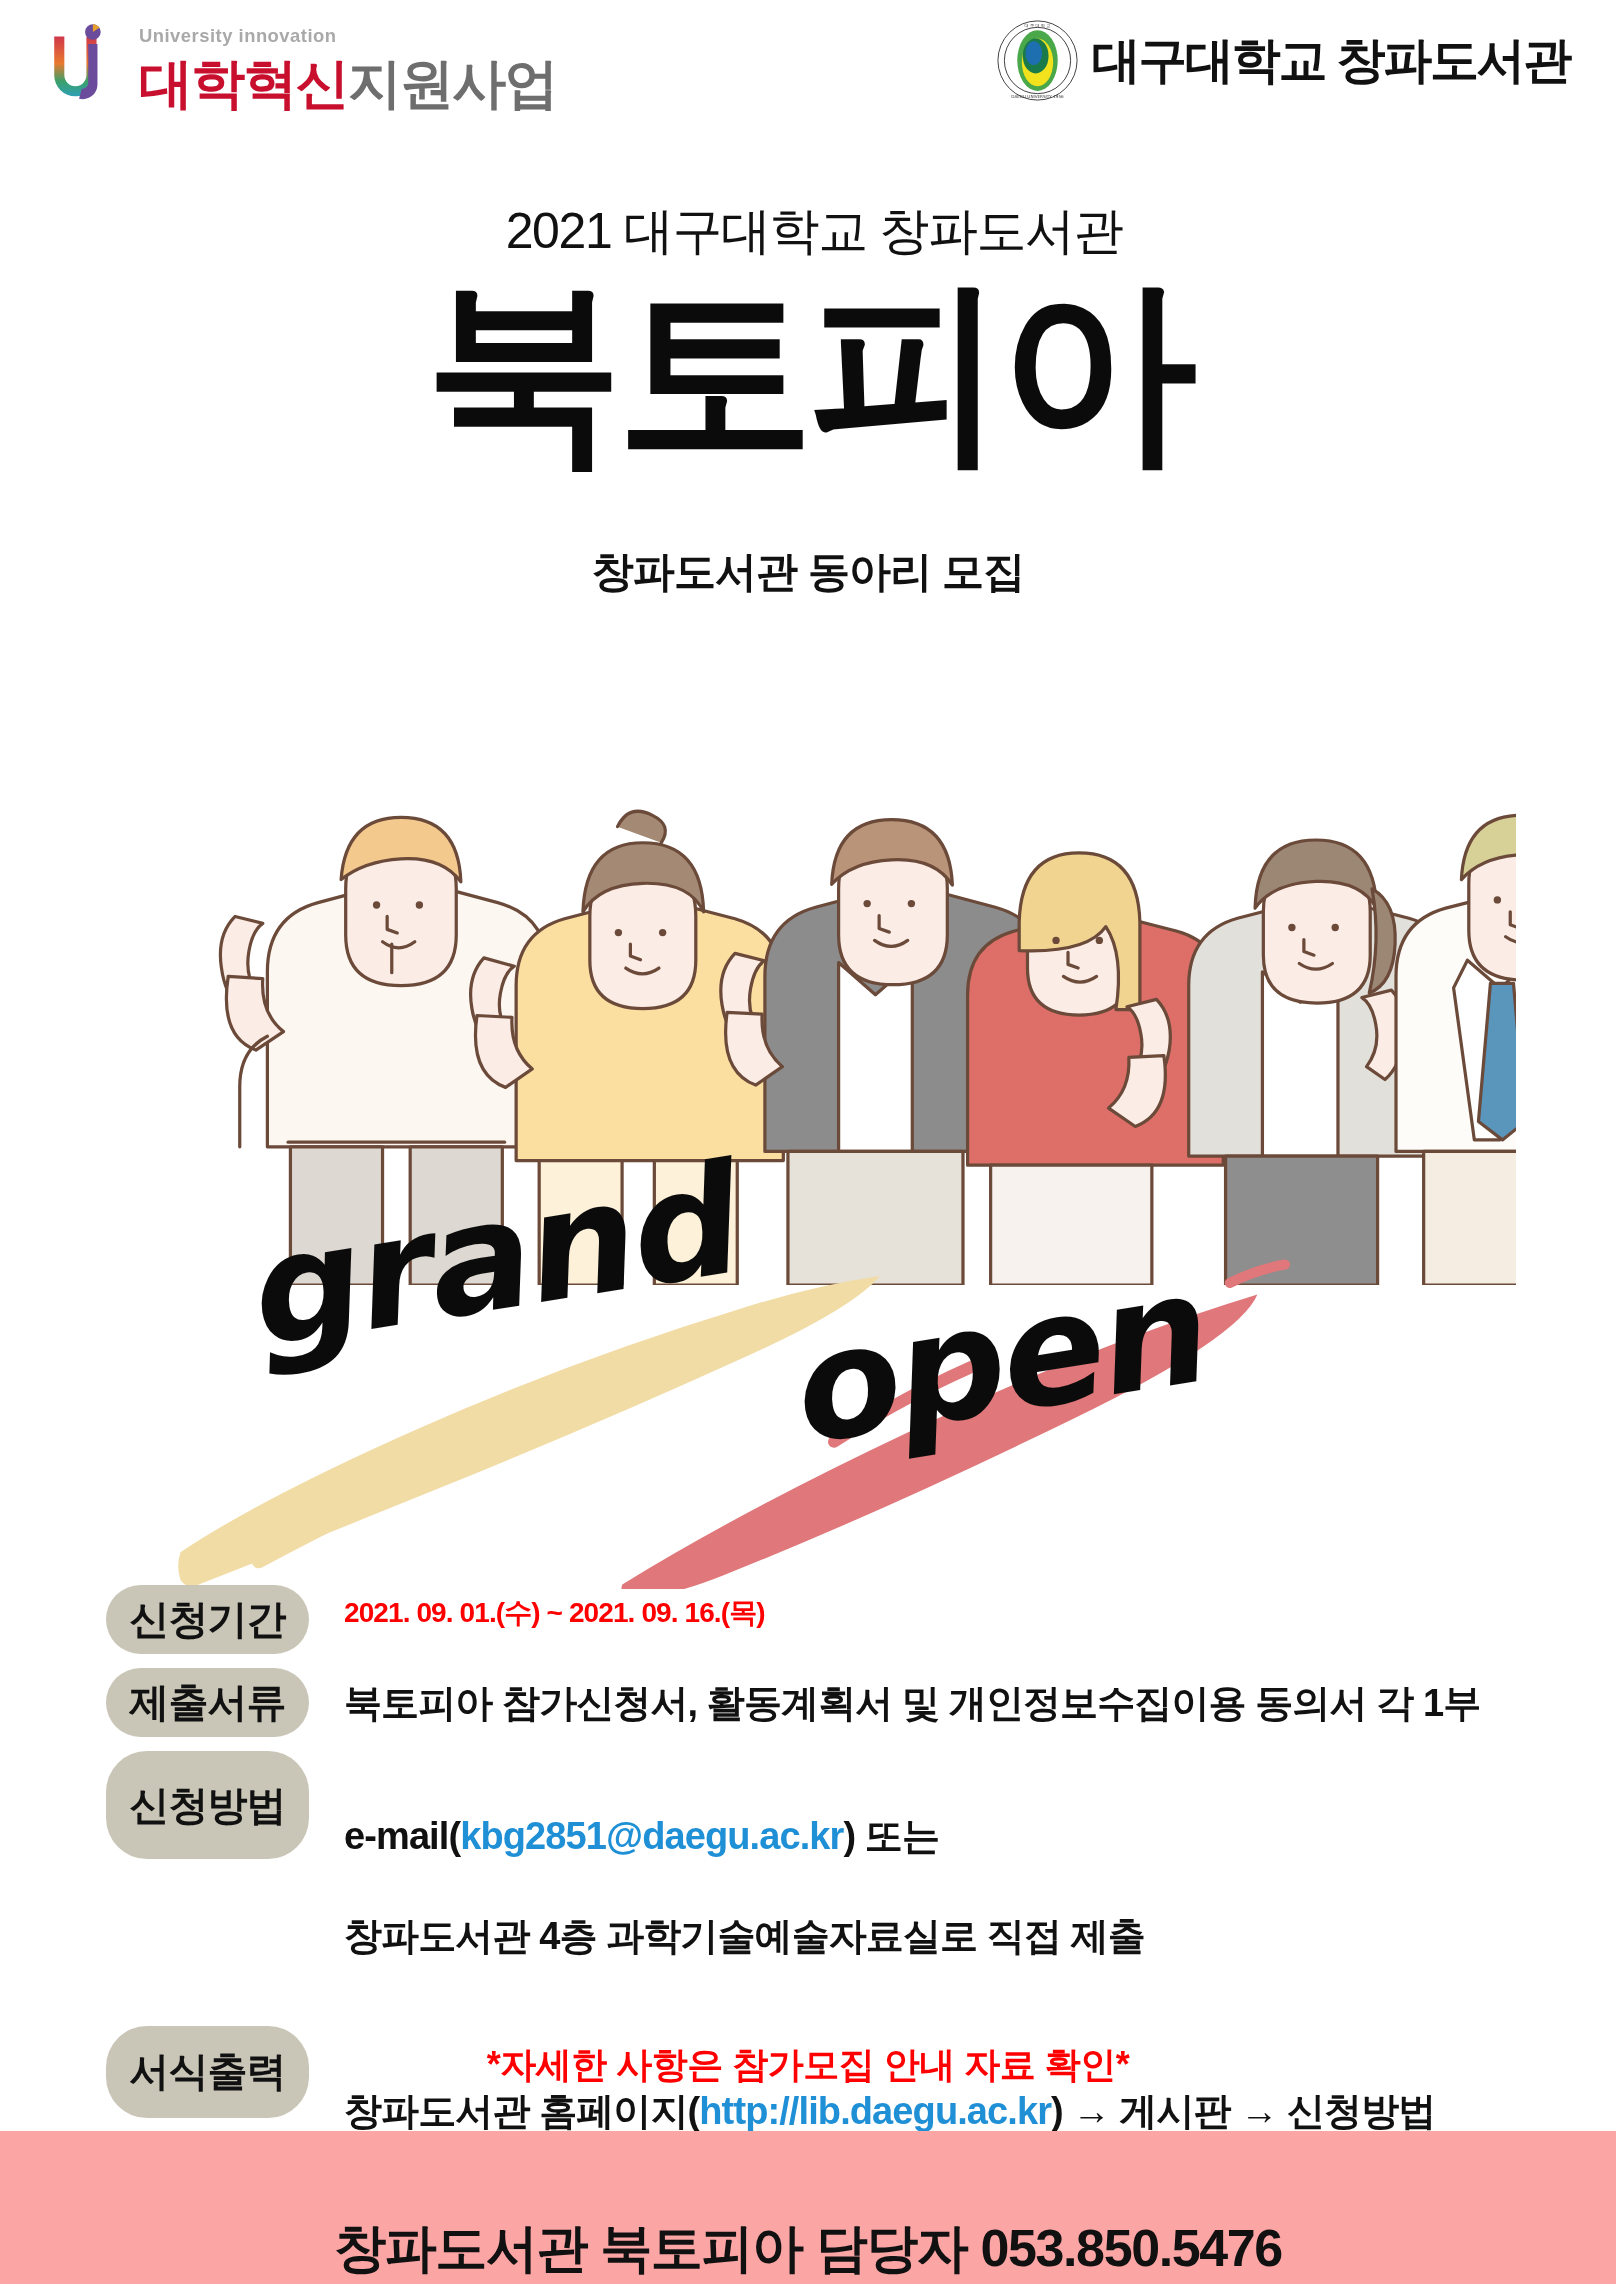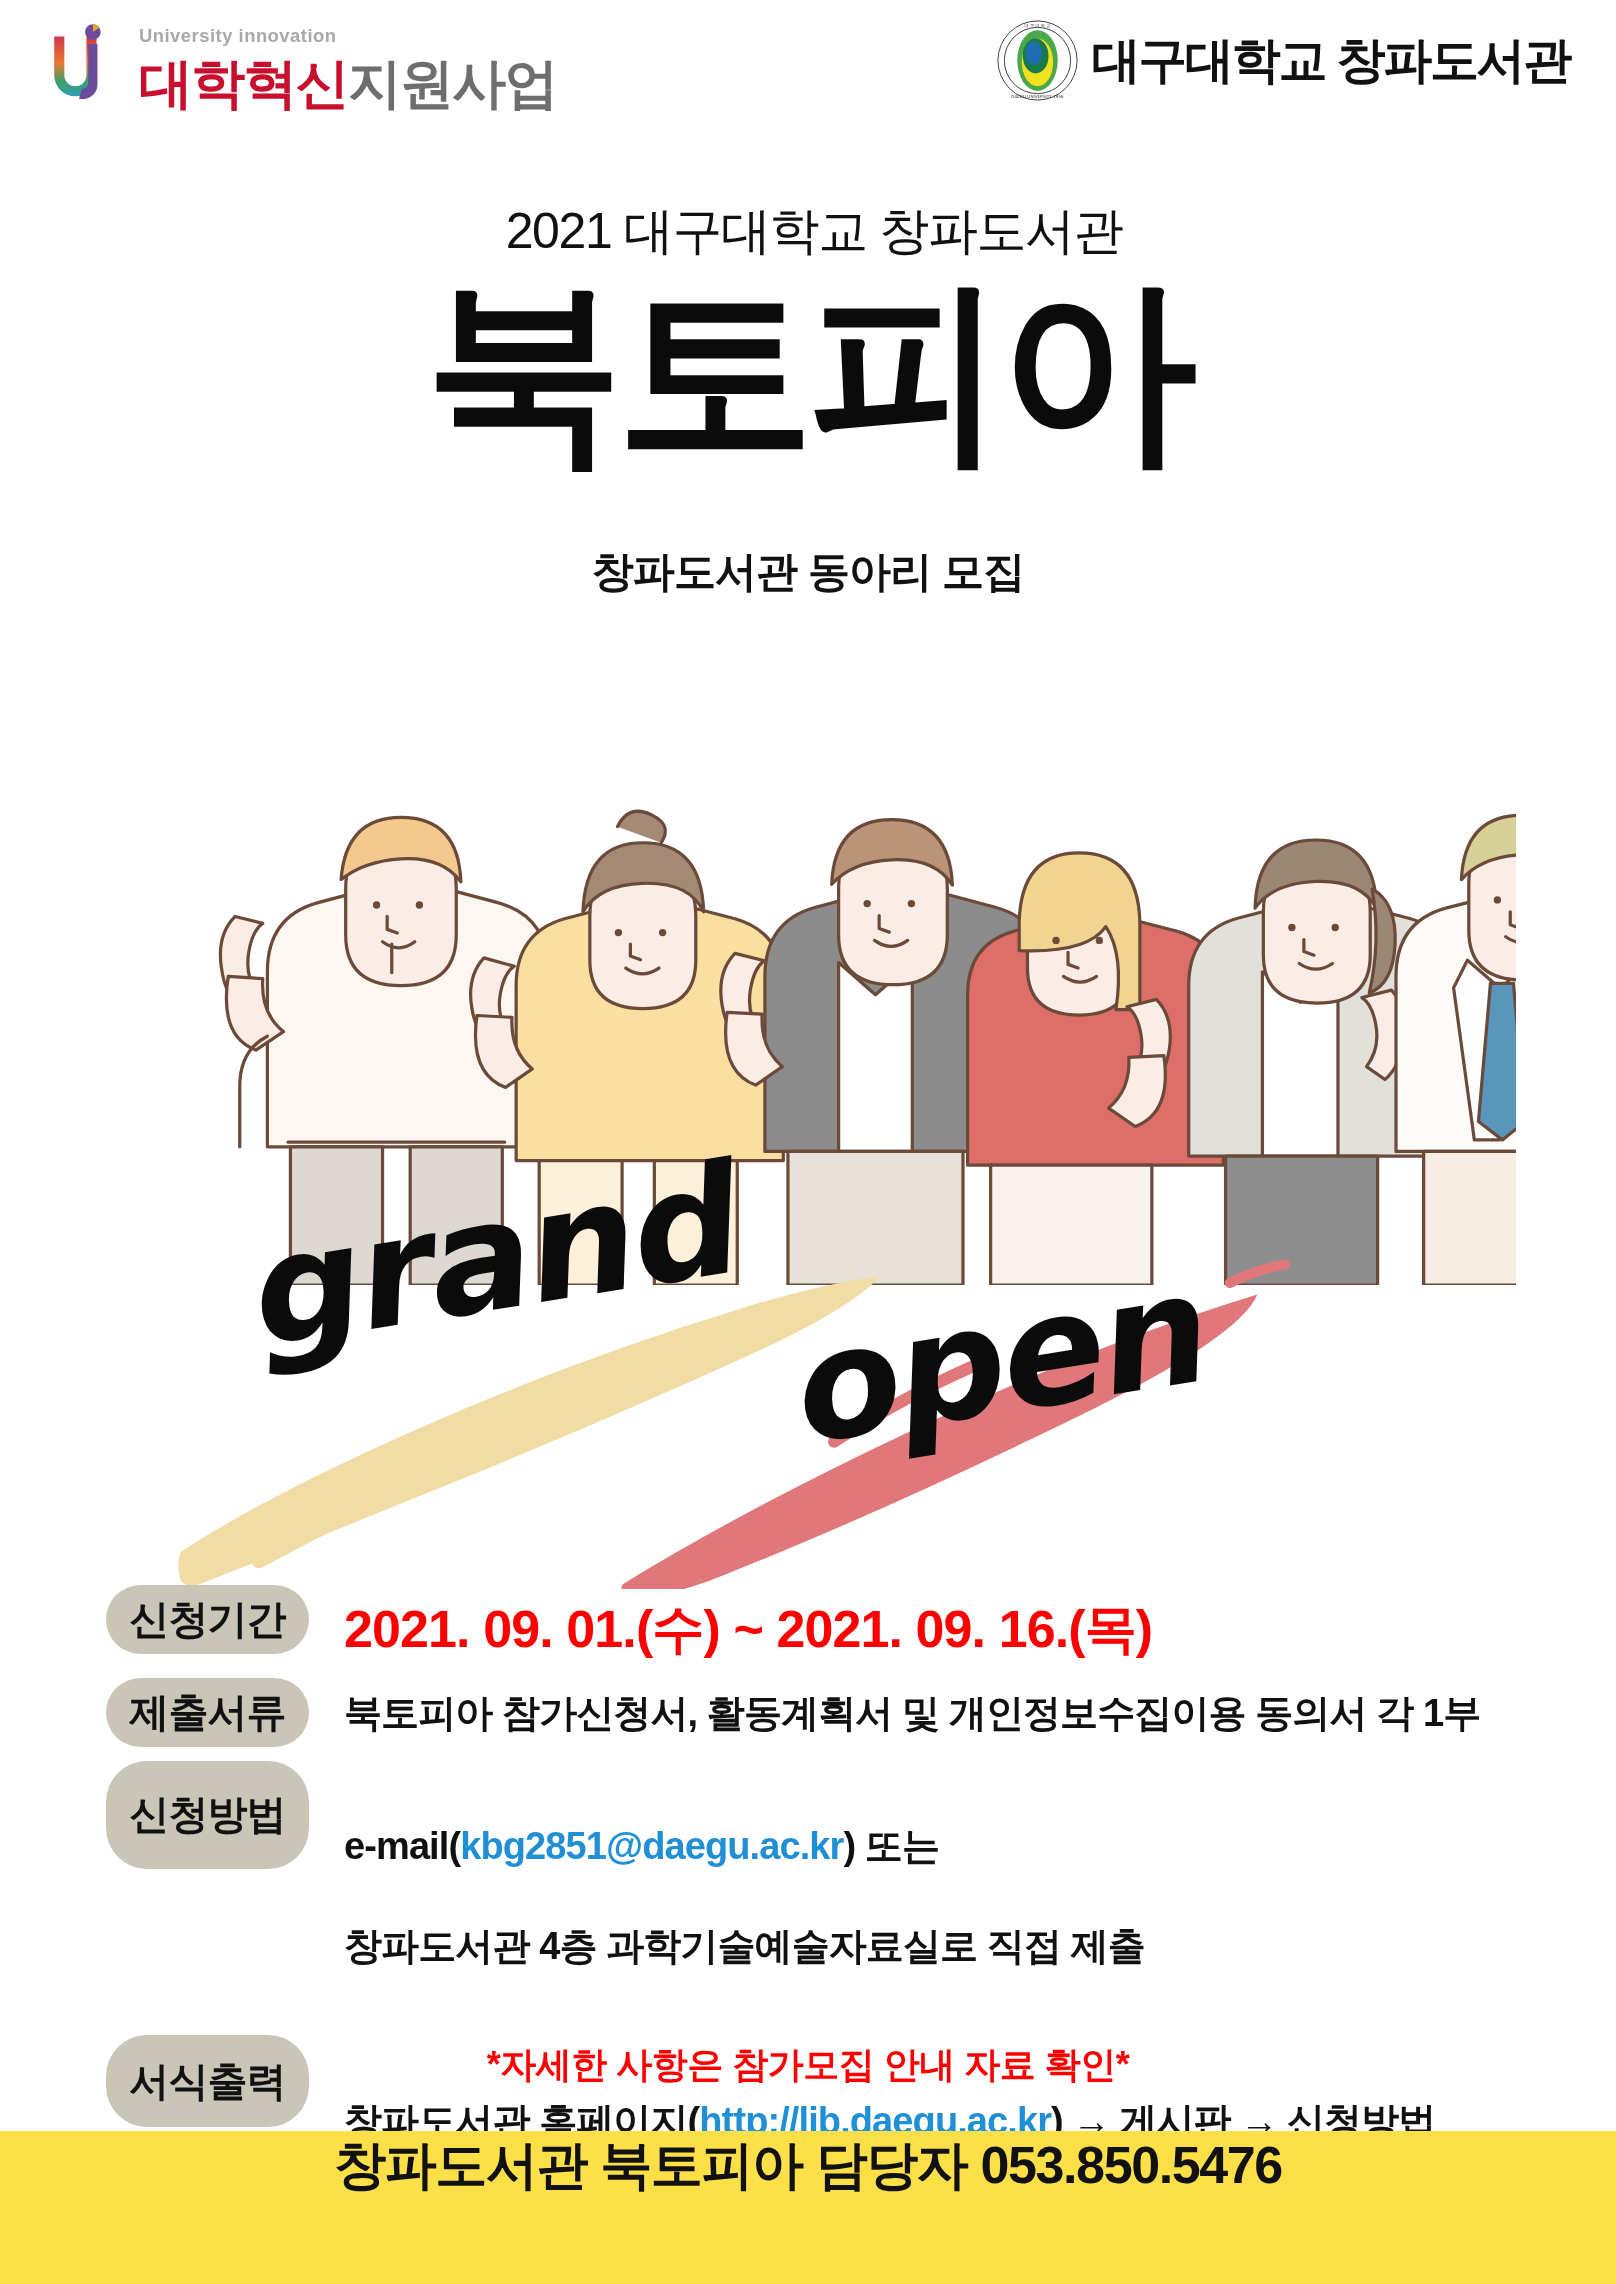--- a/index.html
+++ b/index.html
@@ -48,29 +48,29 @@
   
   #info{left:16px;top:1585px;width:1616px;}
   .inforow{display:flex;align-items:flex-start;margin-bottom:14px;}
   .pill{width:203px;min-height:69px;border-radius:41px;background:#c9c6b7;
         display:flex;align-items:center;justify-content:center;flex:0 0 auto;
         margin-left:90px;color:#111;font-size:40px;font-weight:800;letter-spacing:-0.9px;}
   .pill.tall{min-height:108px;}
   .pill.tall2{min-height:92px;}
   .detail{margin-left:35px;padding-top:10px;font-size:38px;font-weight:800;
           color:#111;letter-spacing:-0.9px;line-height:1.32;white-space:pre-line;}
-  .detail.red{color:#ff0000;font-size:52px;}
+  .detail.red{color:#ff0000;font-size:28px;}
   .link{color:#1f8fd6;}
 
   #note{left:0;top:2041px;width:1616px;text-align:center;font-size:36px;font-weight:800;
         color:#ff0000;letter-spacing:-0.5px;}
 
   
-  #footer{left:0;top:2131px;width:1616px;height:153px;background:#fde047;
-          display:flex;align-items:flex-start;justify-content:center;}
+  #footer{left:0;top:2131px;width:1616px;height:153px;background:#fca5a5;
+          display:flex;align-items:flex-end;justify-content:center;}
   #footer-text{font-size:52px;font-weight:900;color:#111;letter-spacing:-1.4px;}
 </style>
 </head>
 <body>
 
 <div class="abs" id="header">
 
   <div class="abs" id="ui-logo">
     <div id="ui-mark">
       <svg viewBox="0 0 180 200" width="83" height="92" aria-hidden="true">

